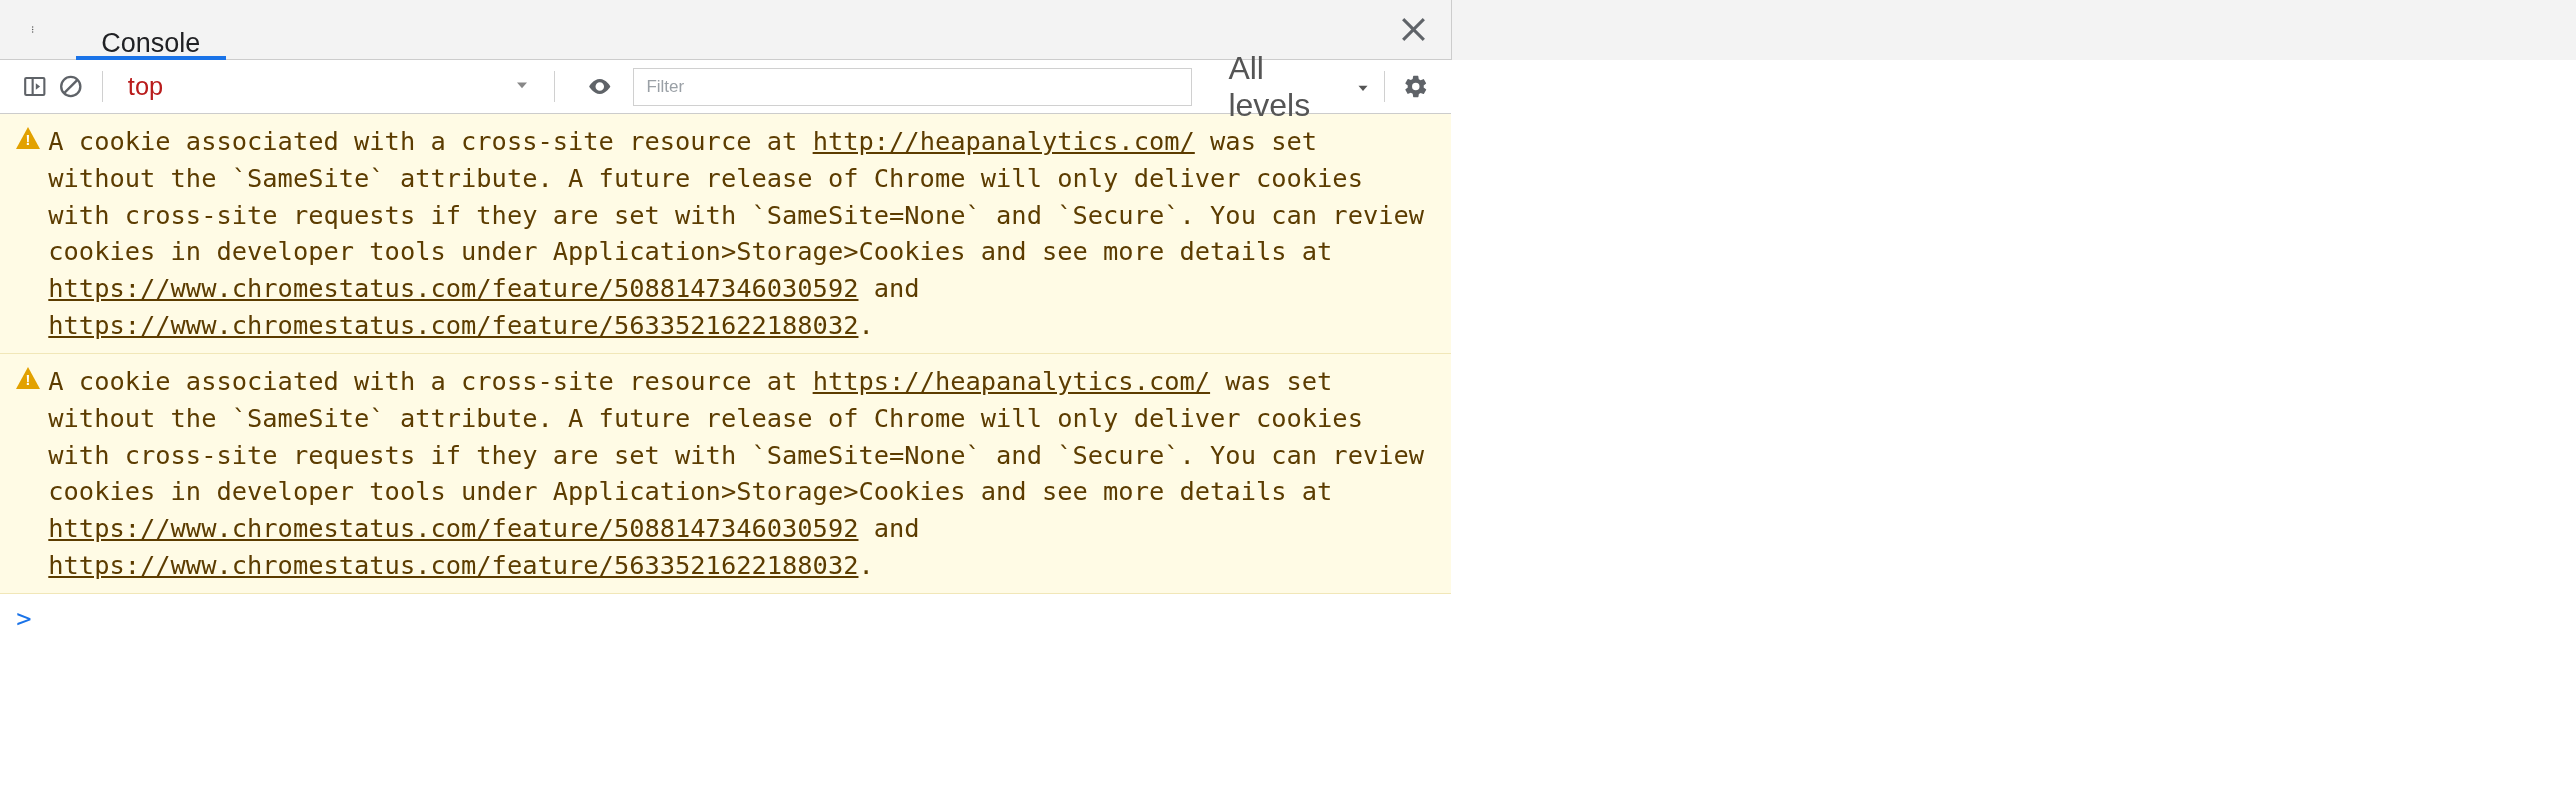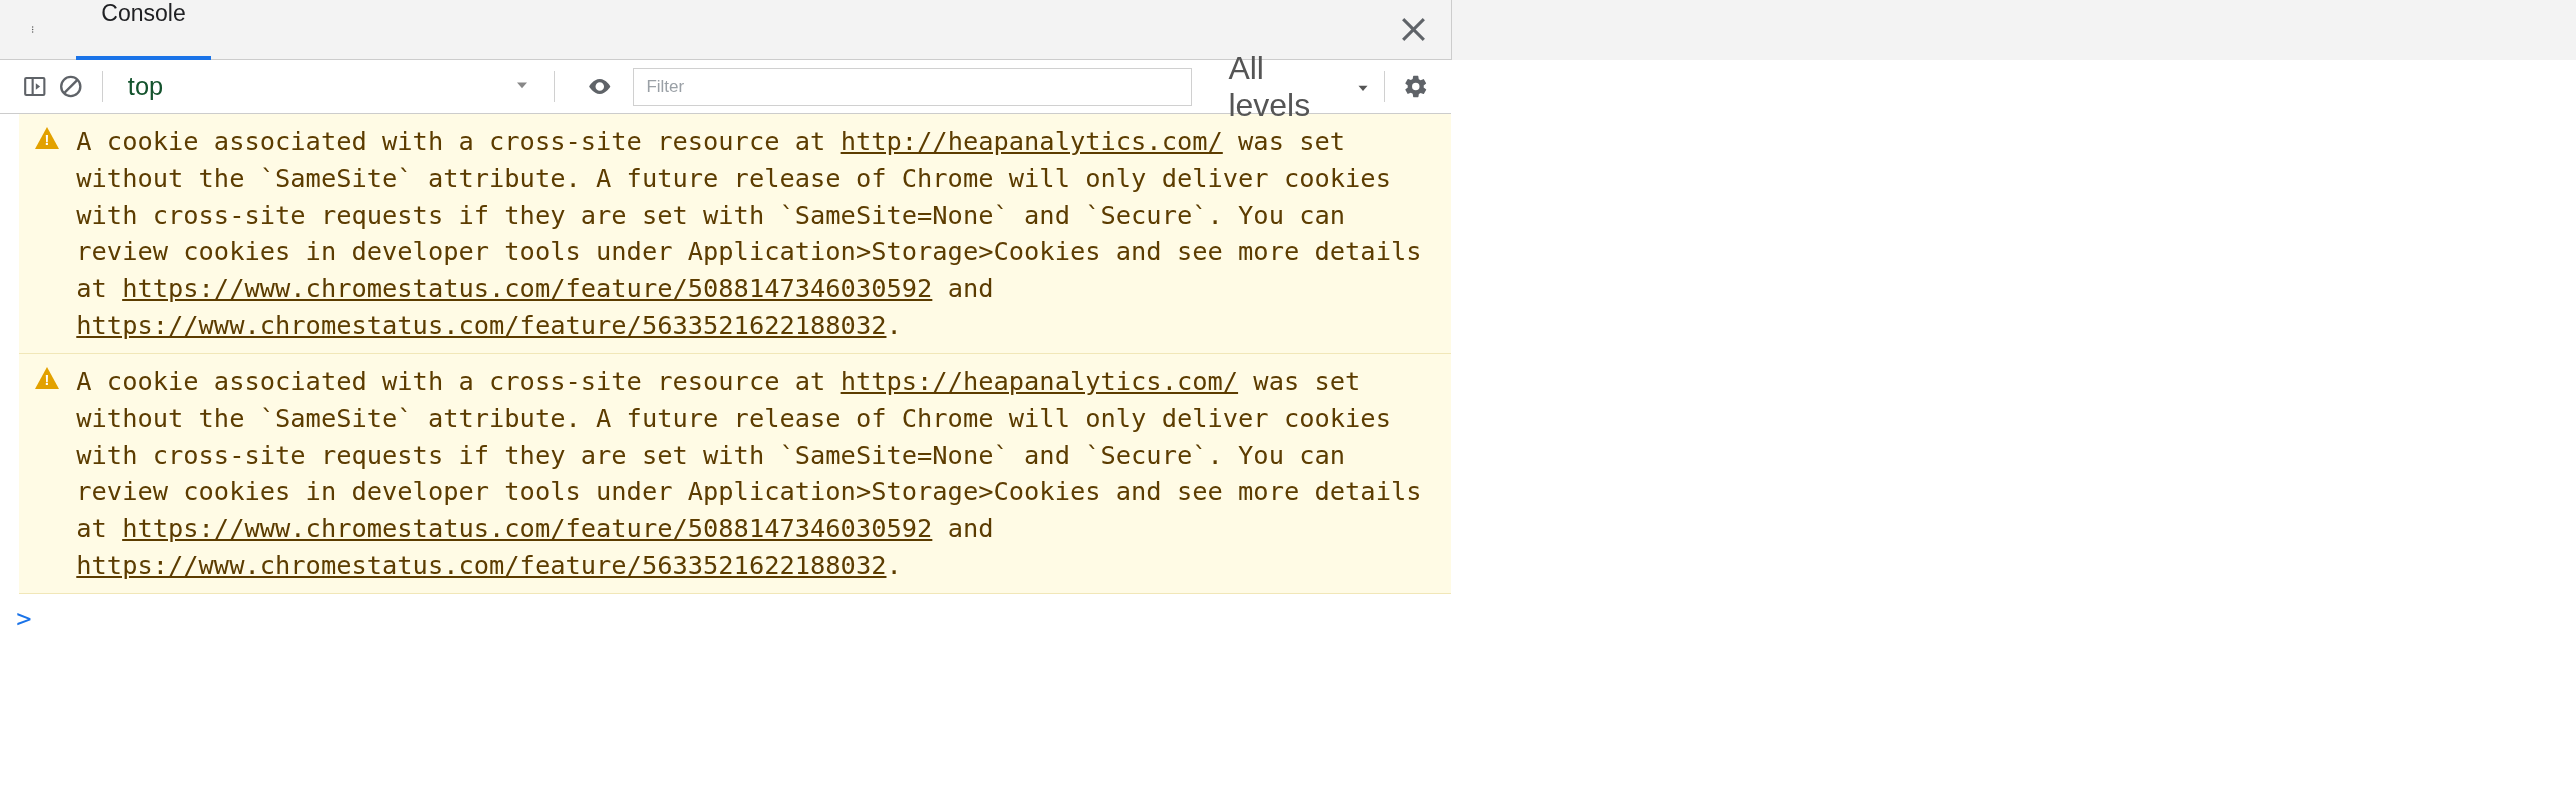--- a/index.html
+++ b/index.html
@@ -17,23 +17,23 @@
   .tabbar .kebab {
     width: 36px; height: 36px;
     display:flex; align-items:center; justify-content:center;
     color:#5a5a5a;
     font-size:27px;
     cursor:pointer;
     margin-right: 25.4px;
   }
   .tabbar .tab {
     height: 100%;
-    display:flex; align-items:flex-start;
+    display:flex; align-items:flex-end;
     padding: 0 25.4px;
-    font-size: 23px;
+    font-size: 27px;
     color:#5f6368;
     cursor:pointer;
     position:relative;
   }
   .tabbar .tab.active {
     color:#202124;
   }
   .tabbar .tab.active::after {
     content:"";
     position:absolute;
@@ -75,21 +75,21 @@
     padding:0 5.4px;
   }
   .toolbar .tool svg { width:27px; height:27px; }
   .toolbar .vsep {
     width:0.9px; height:31px; background:#d0d0d0; margin:0 12.7px;
   }
   .context-select {
     display:flex; align-items:center;
     height:36px;
     padding:0 9px 0 12.7px;
-    color:#14532d;
+    color:#b91c1c;
     font-size:25.4px;
     cursor:pointer;
     min-width: 426px;
     justify-content:space-between;
   }
   .context-select .caret { color:#888; }
   .eye { margin: 0 14.5px; }
   .filter-input {
     width: 590px;
     height: 38px;
@@ -114,22 +114,21 @@
 
   
   .console {
     font-family: Menlo, Consolas, monospace;
     font-size: 25.4px;
   }
   .entry {
     display:flex;
     border-bottom:0.9px solid #f1e7b8;
     padding: 9px 16.3px 9px 16.3px;
-    gap: 12px;
-    margin-left: 19px;
+    gap: 3px;
   }
   .entry.warn {
     background: #fffbe5;
     color: #5c3c00;
   }
   .entry .icon { width:29px; flex:0 0 29px; margin-top:3.6px; }
   .warn-tri {
     width:0; height:0;
     border-left:12.7px solid transparent;
     border-right:12.7px solid transparent;

